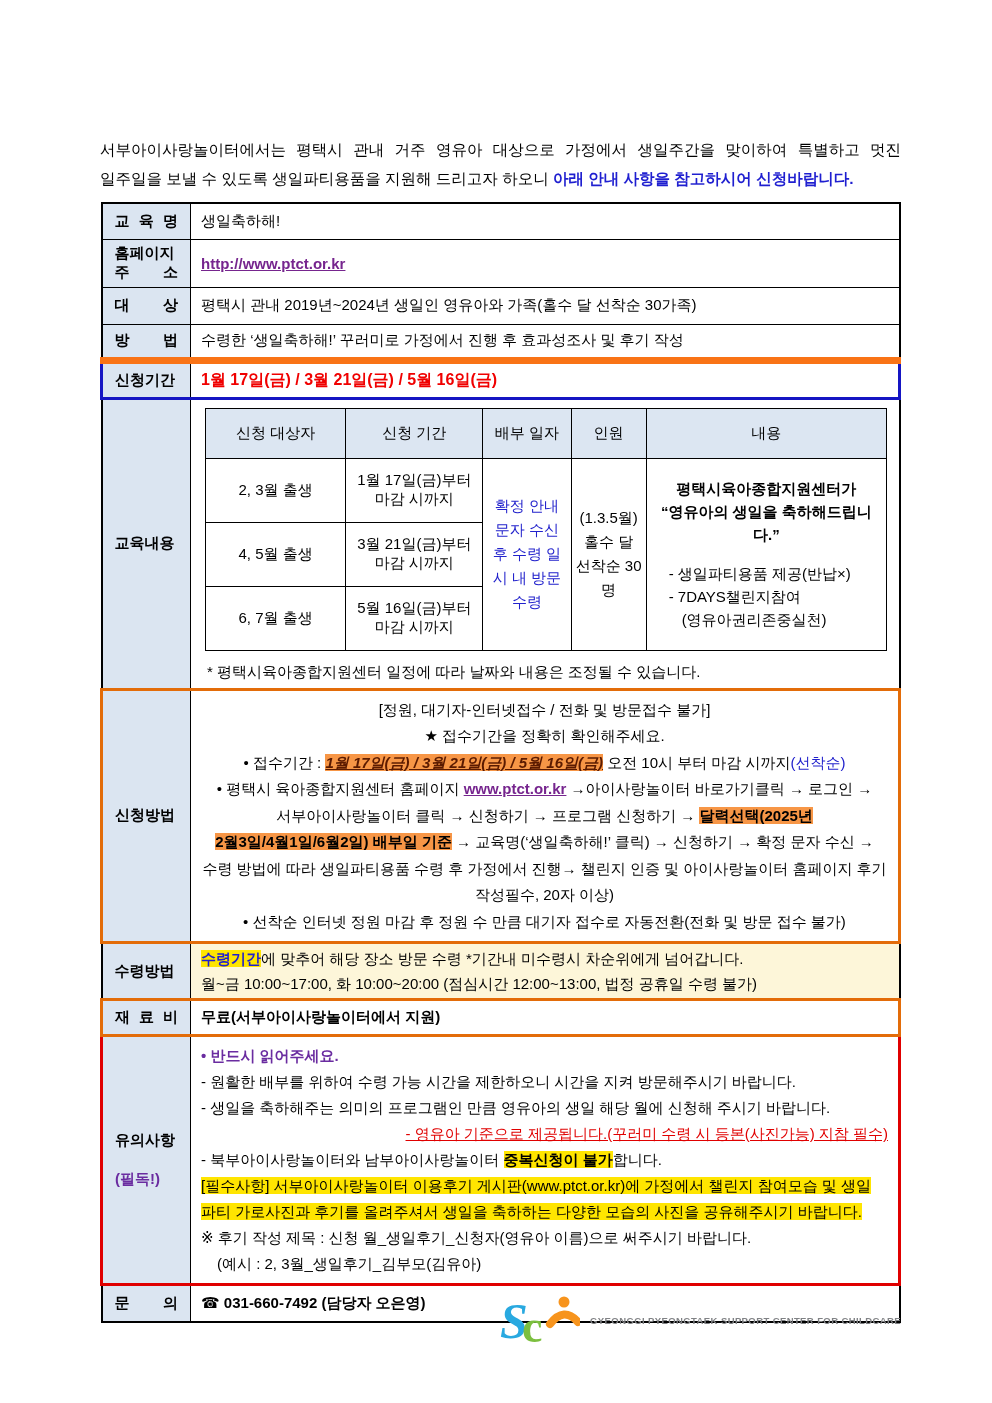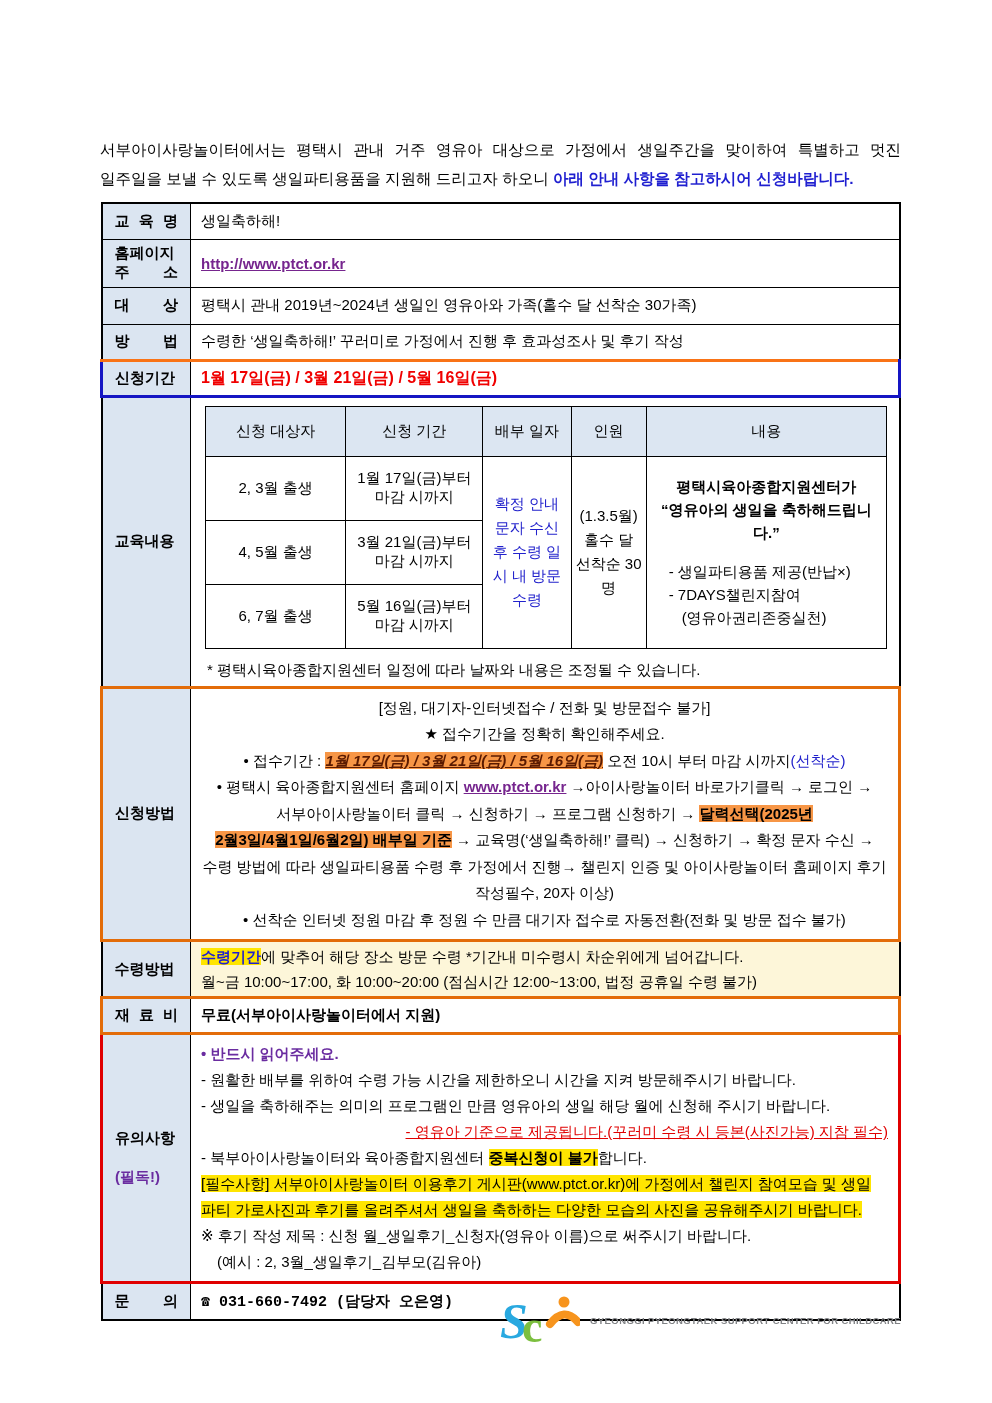--- a/index.html
+++ b/index.html
@@ -40,26 +40,26 @@
     padding: 2px 12px; font-weight: bold;
   }
   .lbl { text-align: justify; text-align-last: justify; }
   td.cell { padding: 6px 10px; }
 
   tr.r-name { height: 36px; }
   tr.r-home { height: 48px; }
   tr.r-target { height: 37px; }
   tr.r-method { height: 36px; }
   tr.r-period { height: 33px; }
-  tr.r-contact { height: 37px; font-family: Liberation Mono, monospace; }
+  tr.r-contact { height: 37px; }
 
   .link { color: #76258e; font-weight: bold; text-decoration: underline; }
 
   
-  tr.row-blue > td { border-top: 3px solid #f97316; border-bottom: 3px solid #1515c3; }
+  tr.row-blue > td { border-top: 7px solid #f97316; border-bottom: 3px solid #1515c3; }
   tr.row-blue > td.label { border-left: 3px solid #1515c3; }
   tr.row-blue > td.cell { border-right: 3px solid #1515c3; }
   .period-val { color: #f00000; font-weight: bold; font-size: 16px; }
 
   
   tr.r-edu { height: 270px; }
   td.edu-cell { vertical-align: top; padding: 8px 10px 6px 12px; }
   table.inner {
     border-collapse: collapse; border: 1.5px solid #000;
     width: 682px; margin-left: 2px; margin-top: 0px;
@@ -267,21 +267,21 @@
       <tr class="r-notes row-red">
         <td class="label">
           <div class="lbl">유의사항</div>
           <div class="lbl notes-label-sub">(필독!)</div>
         </td>
         <td class="cell notes-cell">
           <p class="notes-head">• 반드시 읽어주세요.</p>
           <p>- 원활한 배부를 위하여 수령 가능 시간을 제한하오니 시간을 지켜 방문해주시기 바랍니다.</p>
           <p>- 생일을 축하해주는 의미의 프로그램인 만큼 영유아의 생일 해당 월에 신청해 주시기 바랍니다.</p>
           <p class="red-underline">- 영유아 기준으로 제공됩니다.(꾸러미 수령 시 등본(사진가능) 지참 필수)</p>
-          <p><span>- 북부아이사랑놀이터와 육아종합지원센터 </span><span class="hl-yellow-b">중복신청이 불가</span><span>합니다.</span></p>
+          <p><span>- 북부아이사랑놀이터와 남부아이사랑놀이터 </span><span class="hl-yellow-b">중복신청이 불가</span><span>합니다.</span></p>
           <p><span class="hl-yellow">[필수사항] 서부아이사랑놀이터 이용후기 게시판(www.ptct.or.kr)에 가정에서 챌린지 참여모습 및 생일 파티 가로사진과 후기를 올려주셔서 생일을 축하하는 다양한 모습의 사진을 공유해주시기 바랍니다.</span></p>
           <p>※ 후기 작성 제목 : 신청 월_생일후기_신청자(영유아 이름)으로 써주시기 바랍니다.</p>
           <p class="p-indent">(예시 : 2, 3월_생일후기_김부모(김유아)</p>
         </td>
       </tr>
 
       <tr class="r-contact">
         <td class="label">
               <div class="lbl">문 의</div>
             </td>

